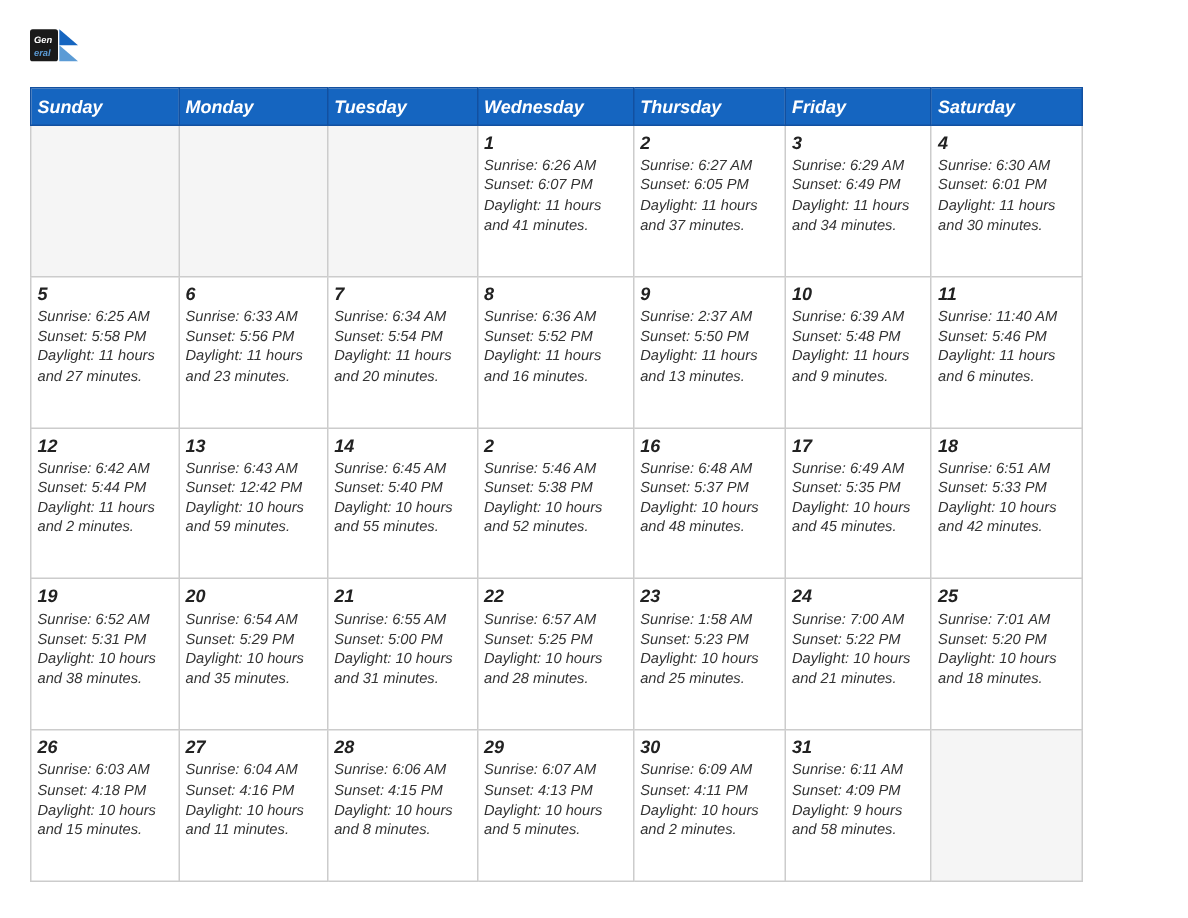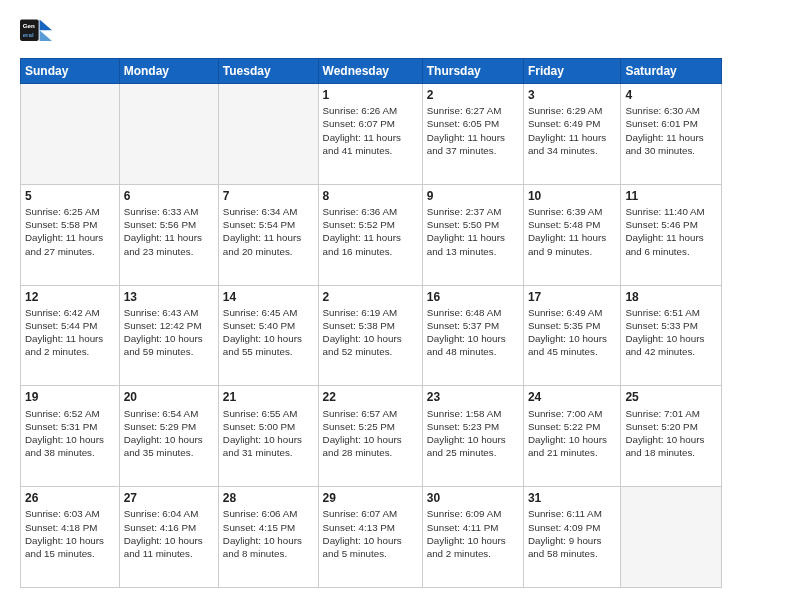--- a/index.html
+++ b/index.html
@@ -9,20 +9,21 @@
       width: 792px;
       height: 612px;
       overflow: hidden;
     }
     .page {
       width: 742px;
       height: 612px;
       padding: 16px 20px 24px 20px;
       display: flex;
       flex-direction: column;
+      font-style: italic;
     }
     .header {
       display: flex;
       justify-content: space-between;
       align-items: flex-start;
       margin-bottom: 10px;
     }
     .logo {
       display: flex;
       align-items: center;
@@ -229,21 +230,21 @@
           </td>
           <td>
             <span class="day-num">14</span>
             <div class="day-info">Sunrise: 6:45 AM
 Sunset: 5:40 PM
 Daylight: 10 hours
 and 55 minutes.</div>
           </td>
           <td>
             <span class="day-num">2</span>
-            <div class="day-info">Sunrise: 6:19 AM
+            <div class="day-info">Sunrise: 5:46 AM
 Sunset: 5:38 PM
 Daylight: 10 hours
 and 52 minutes.</div>
           </td>
           <td>
             <span class="day-num">16</span>
             <div class="day-info">Sunrise: 6:48 AM
 Sunset: 5:37 PM
 Daylight: 10 hours
 and 48 minutes.</div>

